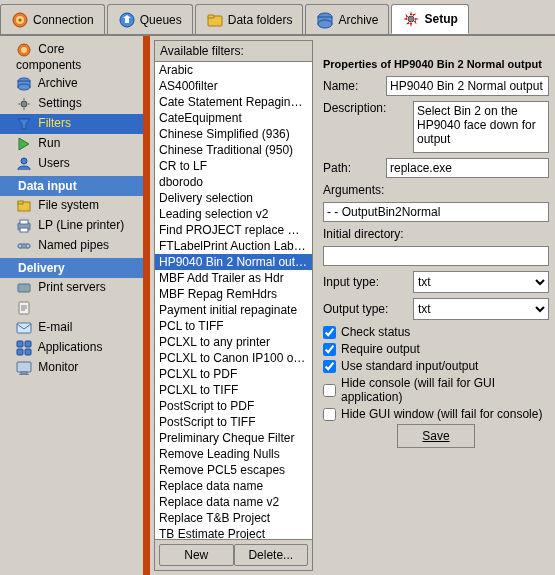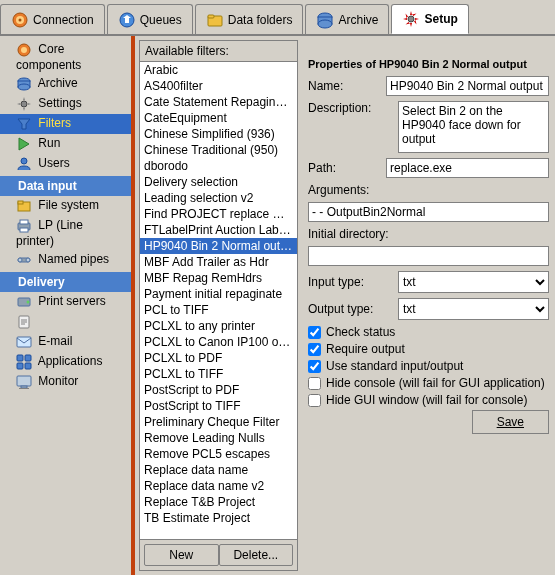--- a/index.html
+++ b/index.html
@@ -40,23 +40,23 @@
 
     
     .main-content {
       display: flex;
       height: calc(575px - 36px);
       background: #d4d0c8;
     }
 
     
     .sidebar {
-      width: 135px;
-      background: #d4d0c8;
-      border-right: 4px solid #c2410c;
+      width: 150px;
+      background: #d4d0c8;
+      border-right: 7px solid #c2410c;
       padding: 4px 0;
     }
     .sidebar-item {
       padding: 2px 16px;
       cursor: pointer;
     }
     .sidebar-item.active, .sidebar-item:hover {
       background: #316ac5;
       color: white;
     }
@@ -180,21 +180,21 @@
     .checkbox-row {
       display: flex;
       align-items: center;
       margin-bottom: 3px;
     }
     .checkbox-row input {
       margin-right: 5px;
     }
     .save-row {
       display: flex;
-      justify-content: flex-end;
+      justify-content: center;
       margin-top: 0;
       text-decoration: underline;
     }
     .save-btn {
       padding: 4px 24px;
       background: #d4d0c8;
       border: 1px solid #808080;
       cursor: pointer;
       font-size: 12px;
     }
@@ -361,20 +361,21 @@
     <div class="list-panel-header">
       <span>Available filters:</span>
     </div>
     <div class="list-container" id="filter-list">
     <div class="list-item">Arabic</div>
         <div class="list-item">AS400filter</div>
         <div class="list-item">Cate Statement Repaginate as F</div>
         <div class="list-item">CateEquipment</div>
         <div class="list-item">Chinese Simplified (936)</div>
         <div class="list-item">Chinese Traditional (950)</div>
+        <div class="list-item">CR to LF</div>
         <div class="list-item">dborodo</div>
         <div class="list-item">Delivery selection</div>
         <div class="list-item">Leading selection v2</div>
         <div class="list-item">Find PROJECT replace with Std S</div>
         <div class="list-item">FTLabelPrint Auction Label to Po</div>
         <div class="list-item selected">HP9040 Bin 2 Normal output</div>
         <div class="list-item">MBF Add Trailer as Hdr</div>
         <div class="list-item">MBF Repag RemHdrs</div>
         <div class="list-item">Payment initial repaginate</div>
         <div class="list-item">PCL to TIFF</div>

